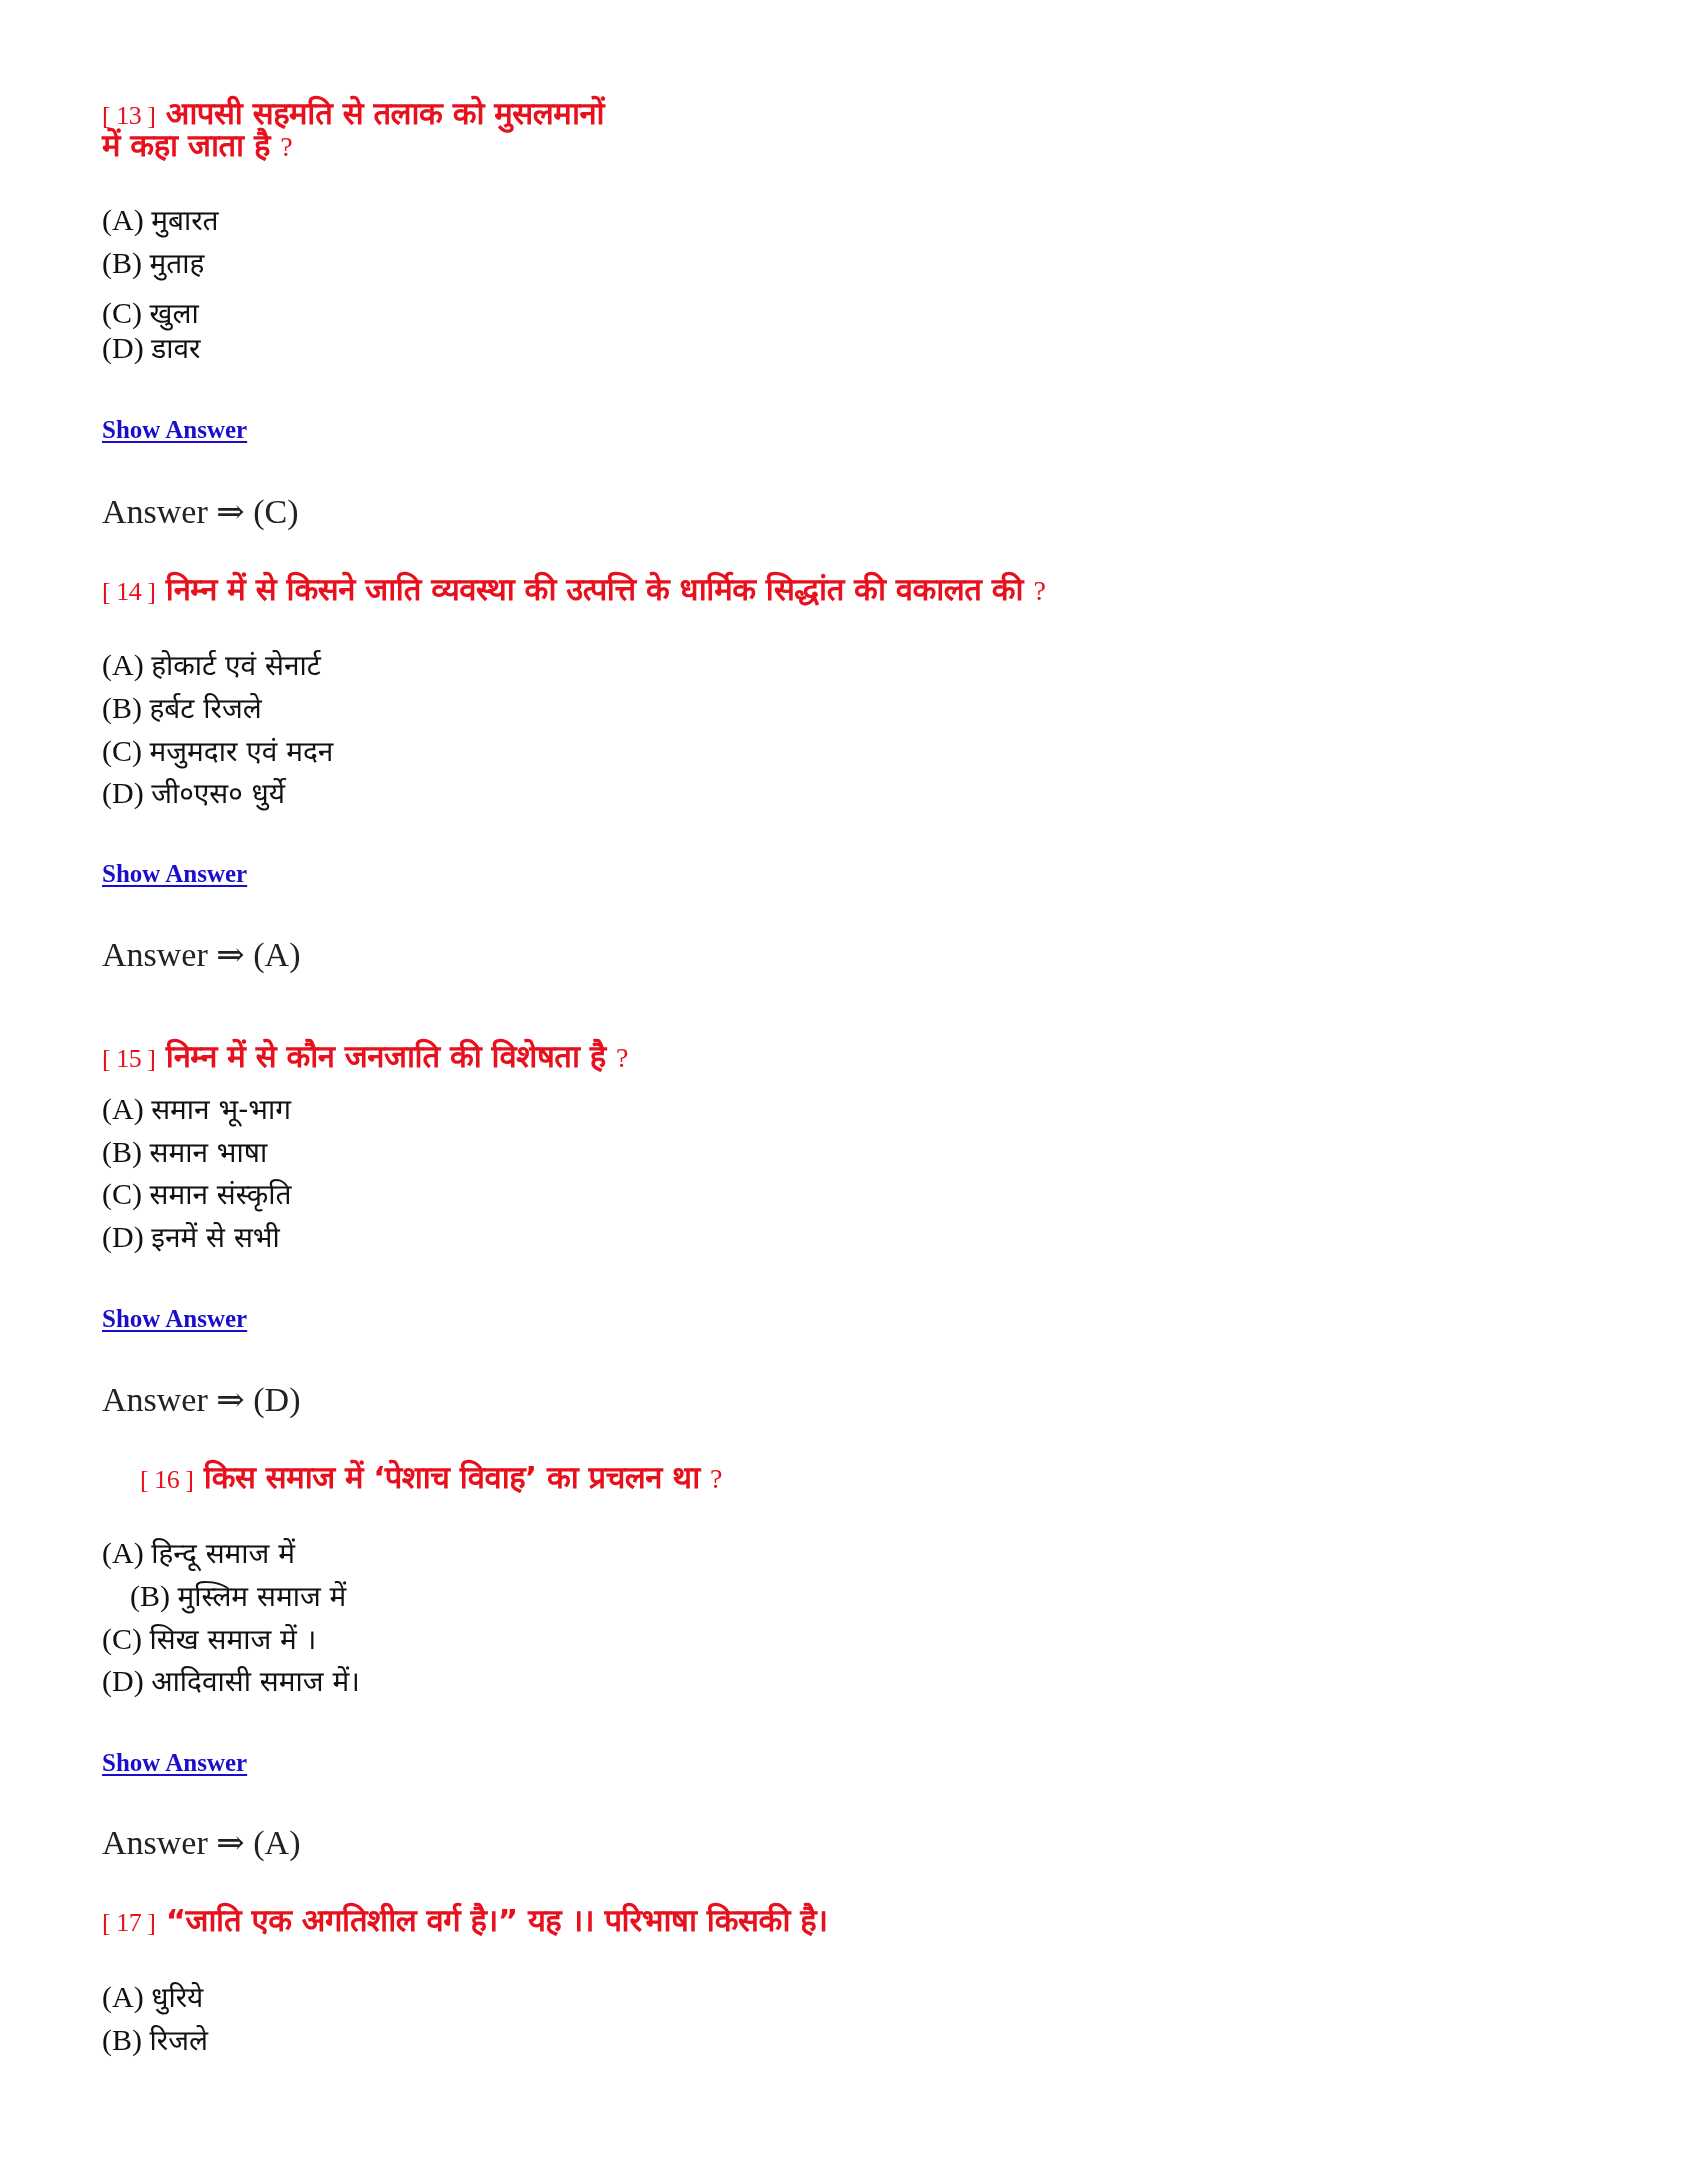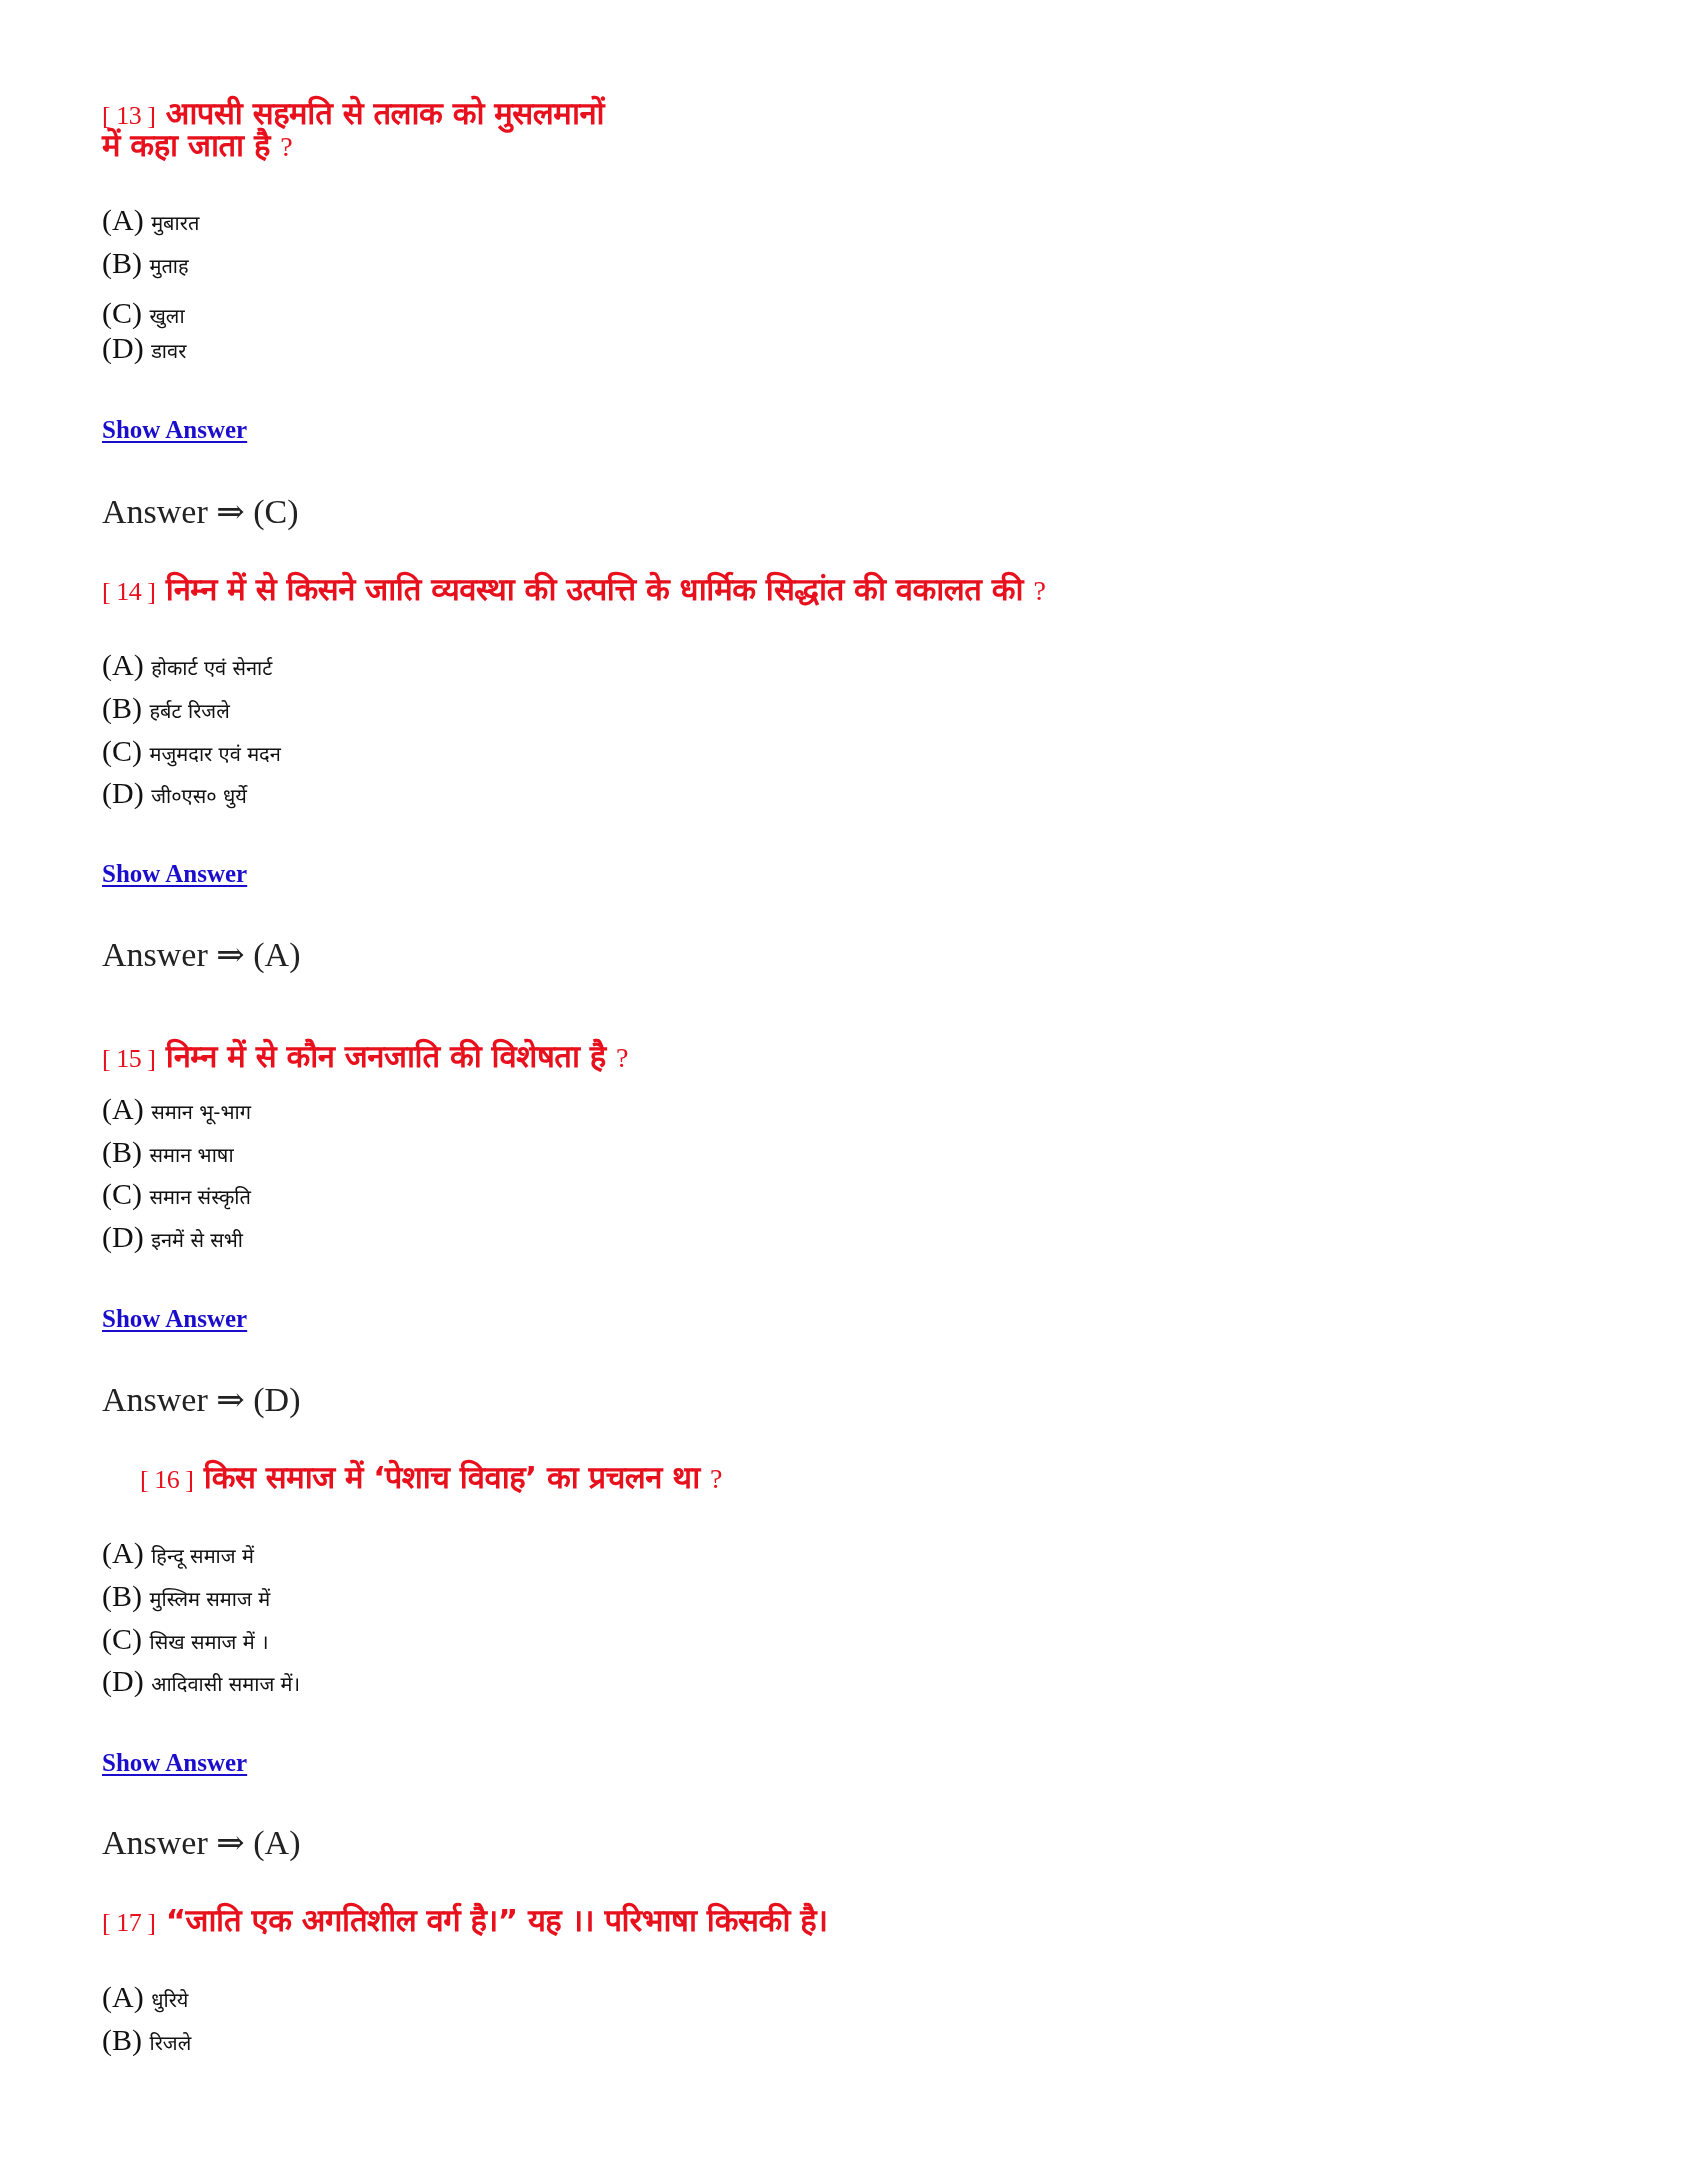--- a/index.html
+++ b/index.html
@@ -5,21 +5,21 @@
     html, body { margin: 0; padding: 0; background: #ffffff; }
     body { width: 1683px; height: 2178px; position: relative; overflow: hidden;
            font-family: "Liberation Serif", "DejaVu Serif", serif; }
     .line { position: absolute; left: 102px; white-space: nowrap; line-height: 40px; height: 40px; }
     .q-title { color: #e8101c; font-size: 31px; font-weight: bold;
                font-family: "DejaVu Sans", "Liberation Sans", sans-serif; letter-spacing: -0.5px; }
     .q-num { font-family: "Liberation Serif", serif; font-weight: normal; font-size: 26px; }
     .q-mark { font-family: "Liberation Serif", serif; font-weight: normal; font-size: 28px; }
     .opt { color: #111111; font-size: 30px; }
     .opt .opt-key { font-family: "Liberation Serif", serif; }
-    .opt .opt-text { font-family: "DejaVu Sans", sans-serif; font-size: 20px; }
+    .opt .opt-text { font-family: "DejaVu Sans", sans-serif; font-size: 28px; }
     .show { color: #1a0dcc; font-weight: bold; font-size: 25px; text-decoration: underline;
             text-decoration-thickness: 2px; text-underline-offset: 3px; cursor: pointer; }
     .ans { color: #222222; font-size: 34px; }
   </style>
 </head>
 <body>
 
 <div>
   <div class="line q-title" style="top:93px;">
     <span class="q-num">[ 13 ]</span>
@@ -119,21 +119,21 @@
 <div>
   <div class="line q-title" style="top:1457px;margin-left:38px;">
     <span class="q-num">[ 16 ]</span>
     <span>किस समाज में ‘पेशाच विवाह’ का प्रचलन था</span>
     <span class="q-mark">?</span>
   </div>
   <div class="line opt" style="top:1533px;">
     <span class="opt-key">(A)</span>
     <span class="opt-text">हिन्दू समाज में</span>
   </div>
-  <div class="line opt" style="top:1576px;">
+  <div class="line opt" style="top:1576px;margin-left:28px;">
     <span class="opt-key">(B)</span>
     <span class="opt-text">मुस्लिम समाज में</span>
   </div>
   <div class="line opt" style="top:1619px;">
     <span class="opt-key">(C)</span>
     <span class="opt-text">सिख समाज में ।</span>
   </div>
   <div class="line opt" style="top:1661px;">
     <span class="opt-key">(D)</span>
     <span class="opt-text">आदिवासी समाज में।</span>

